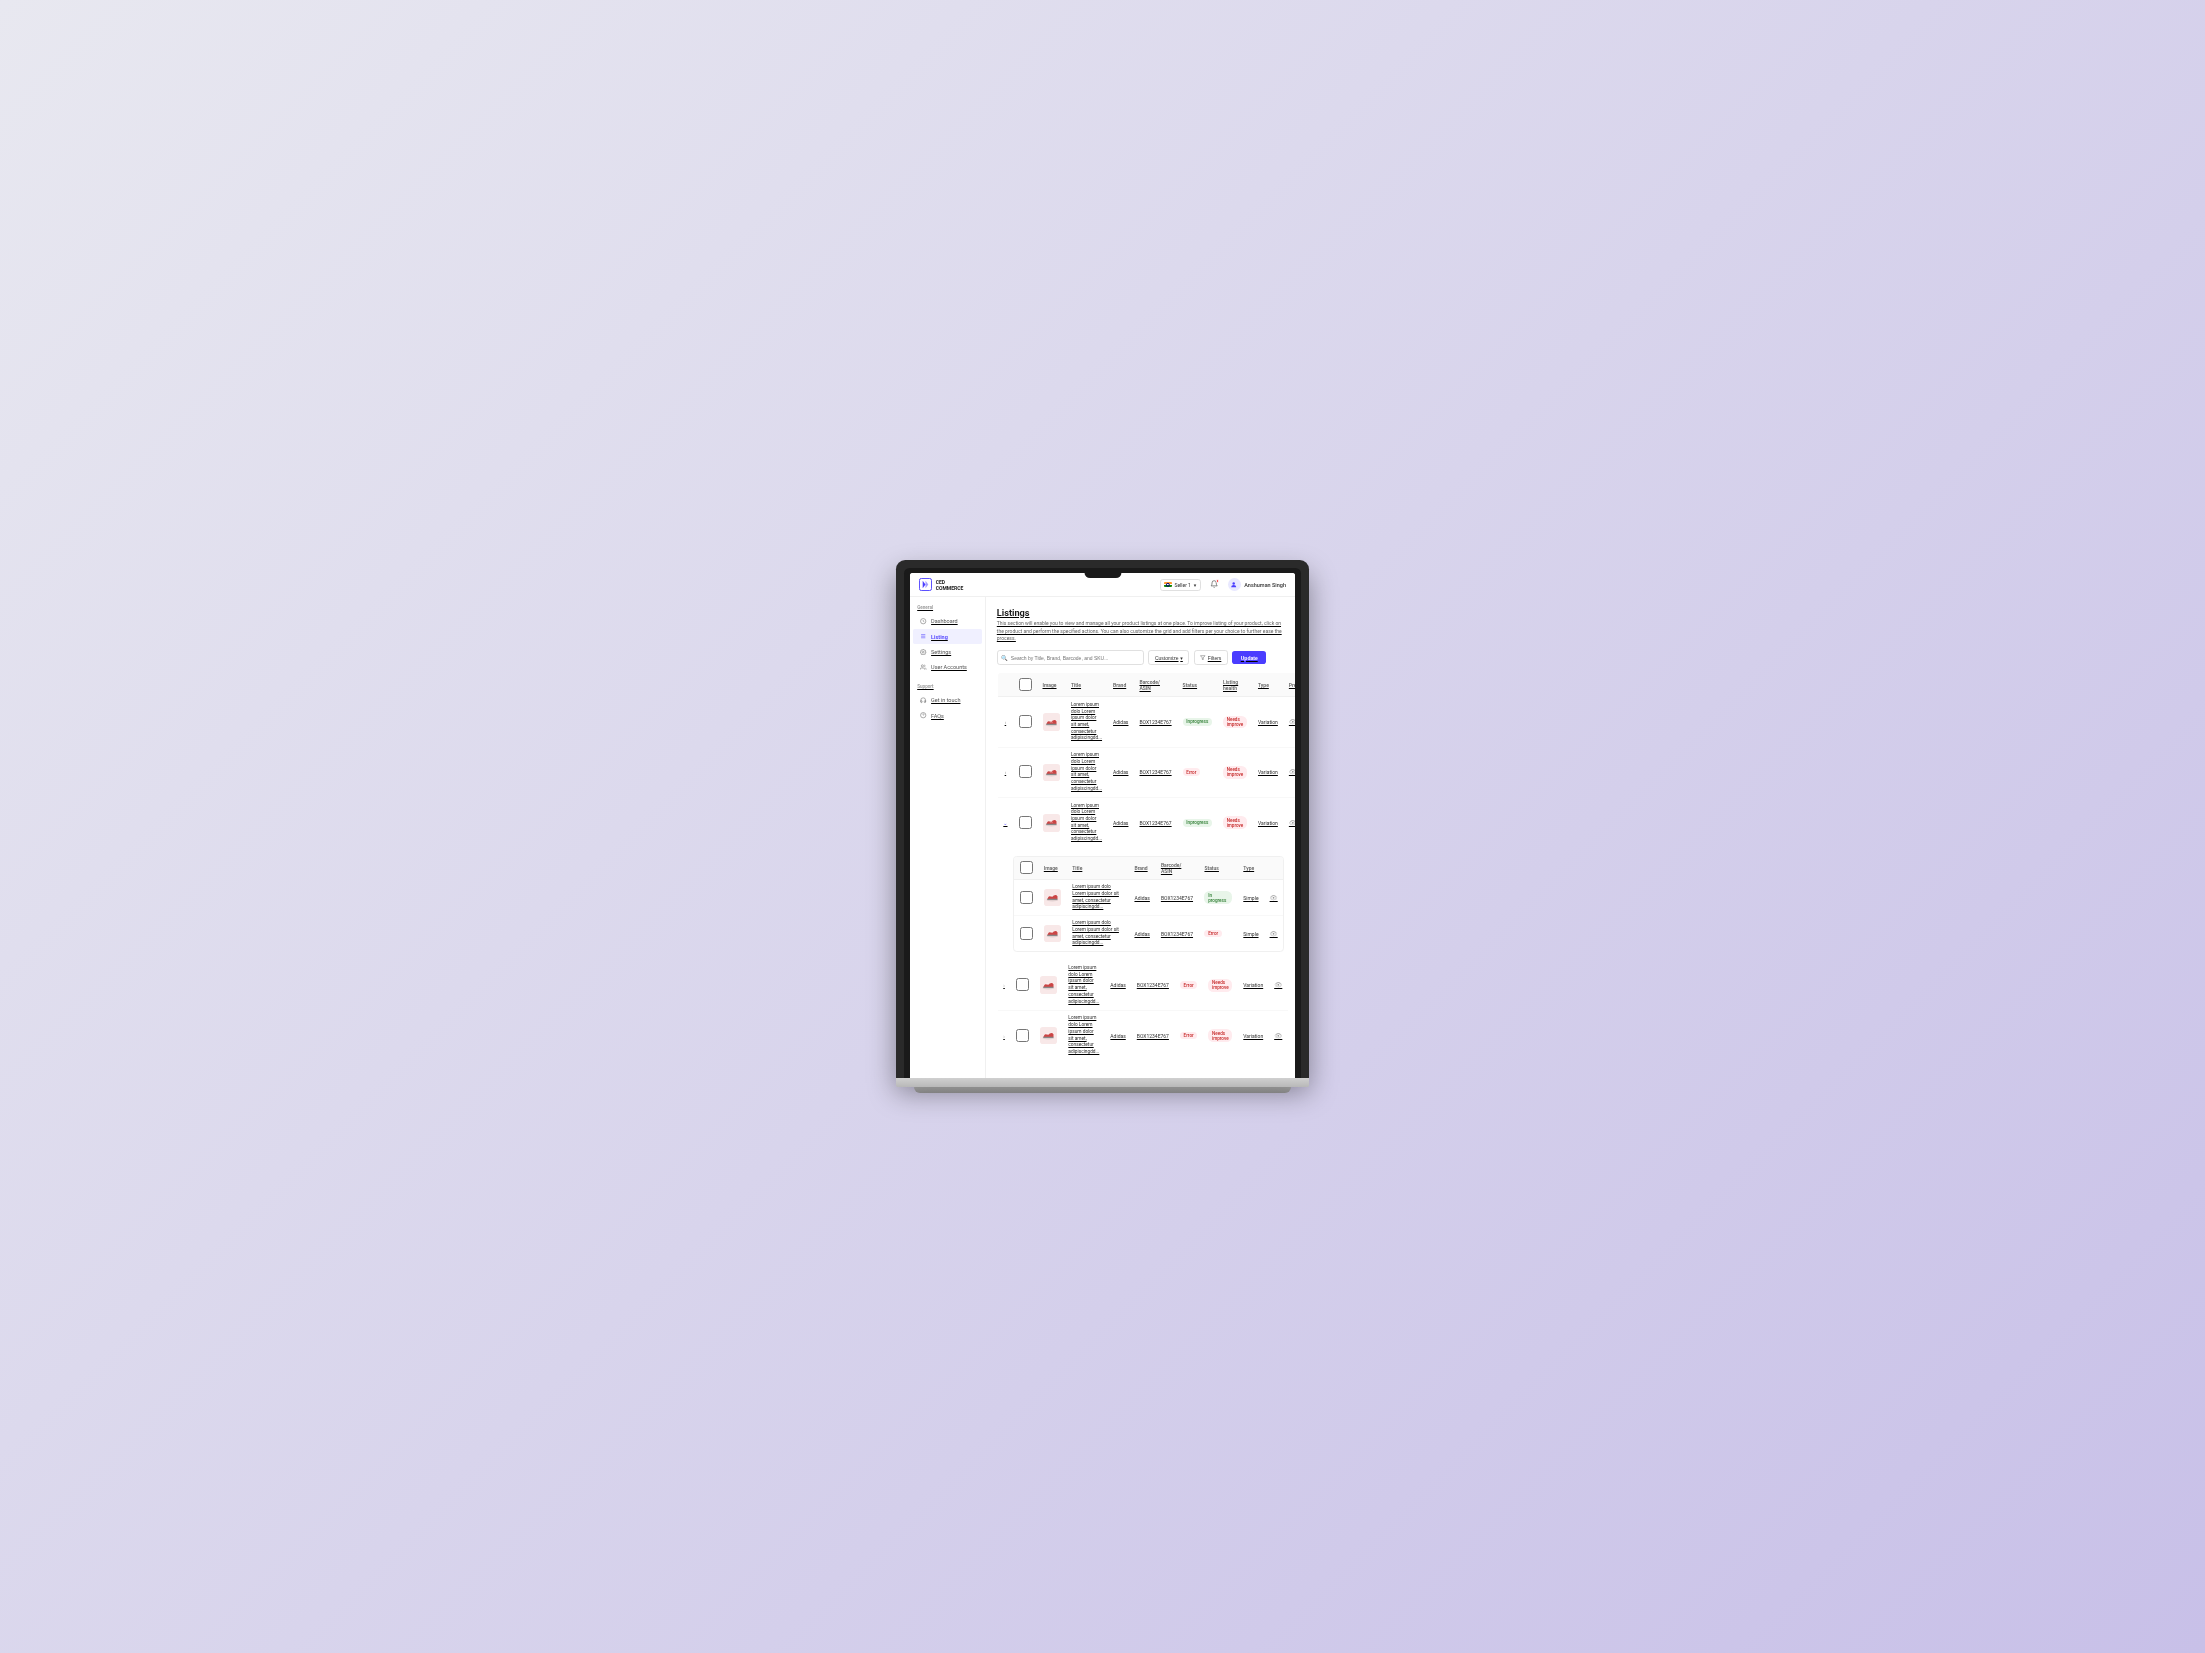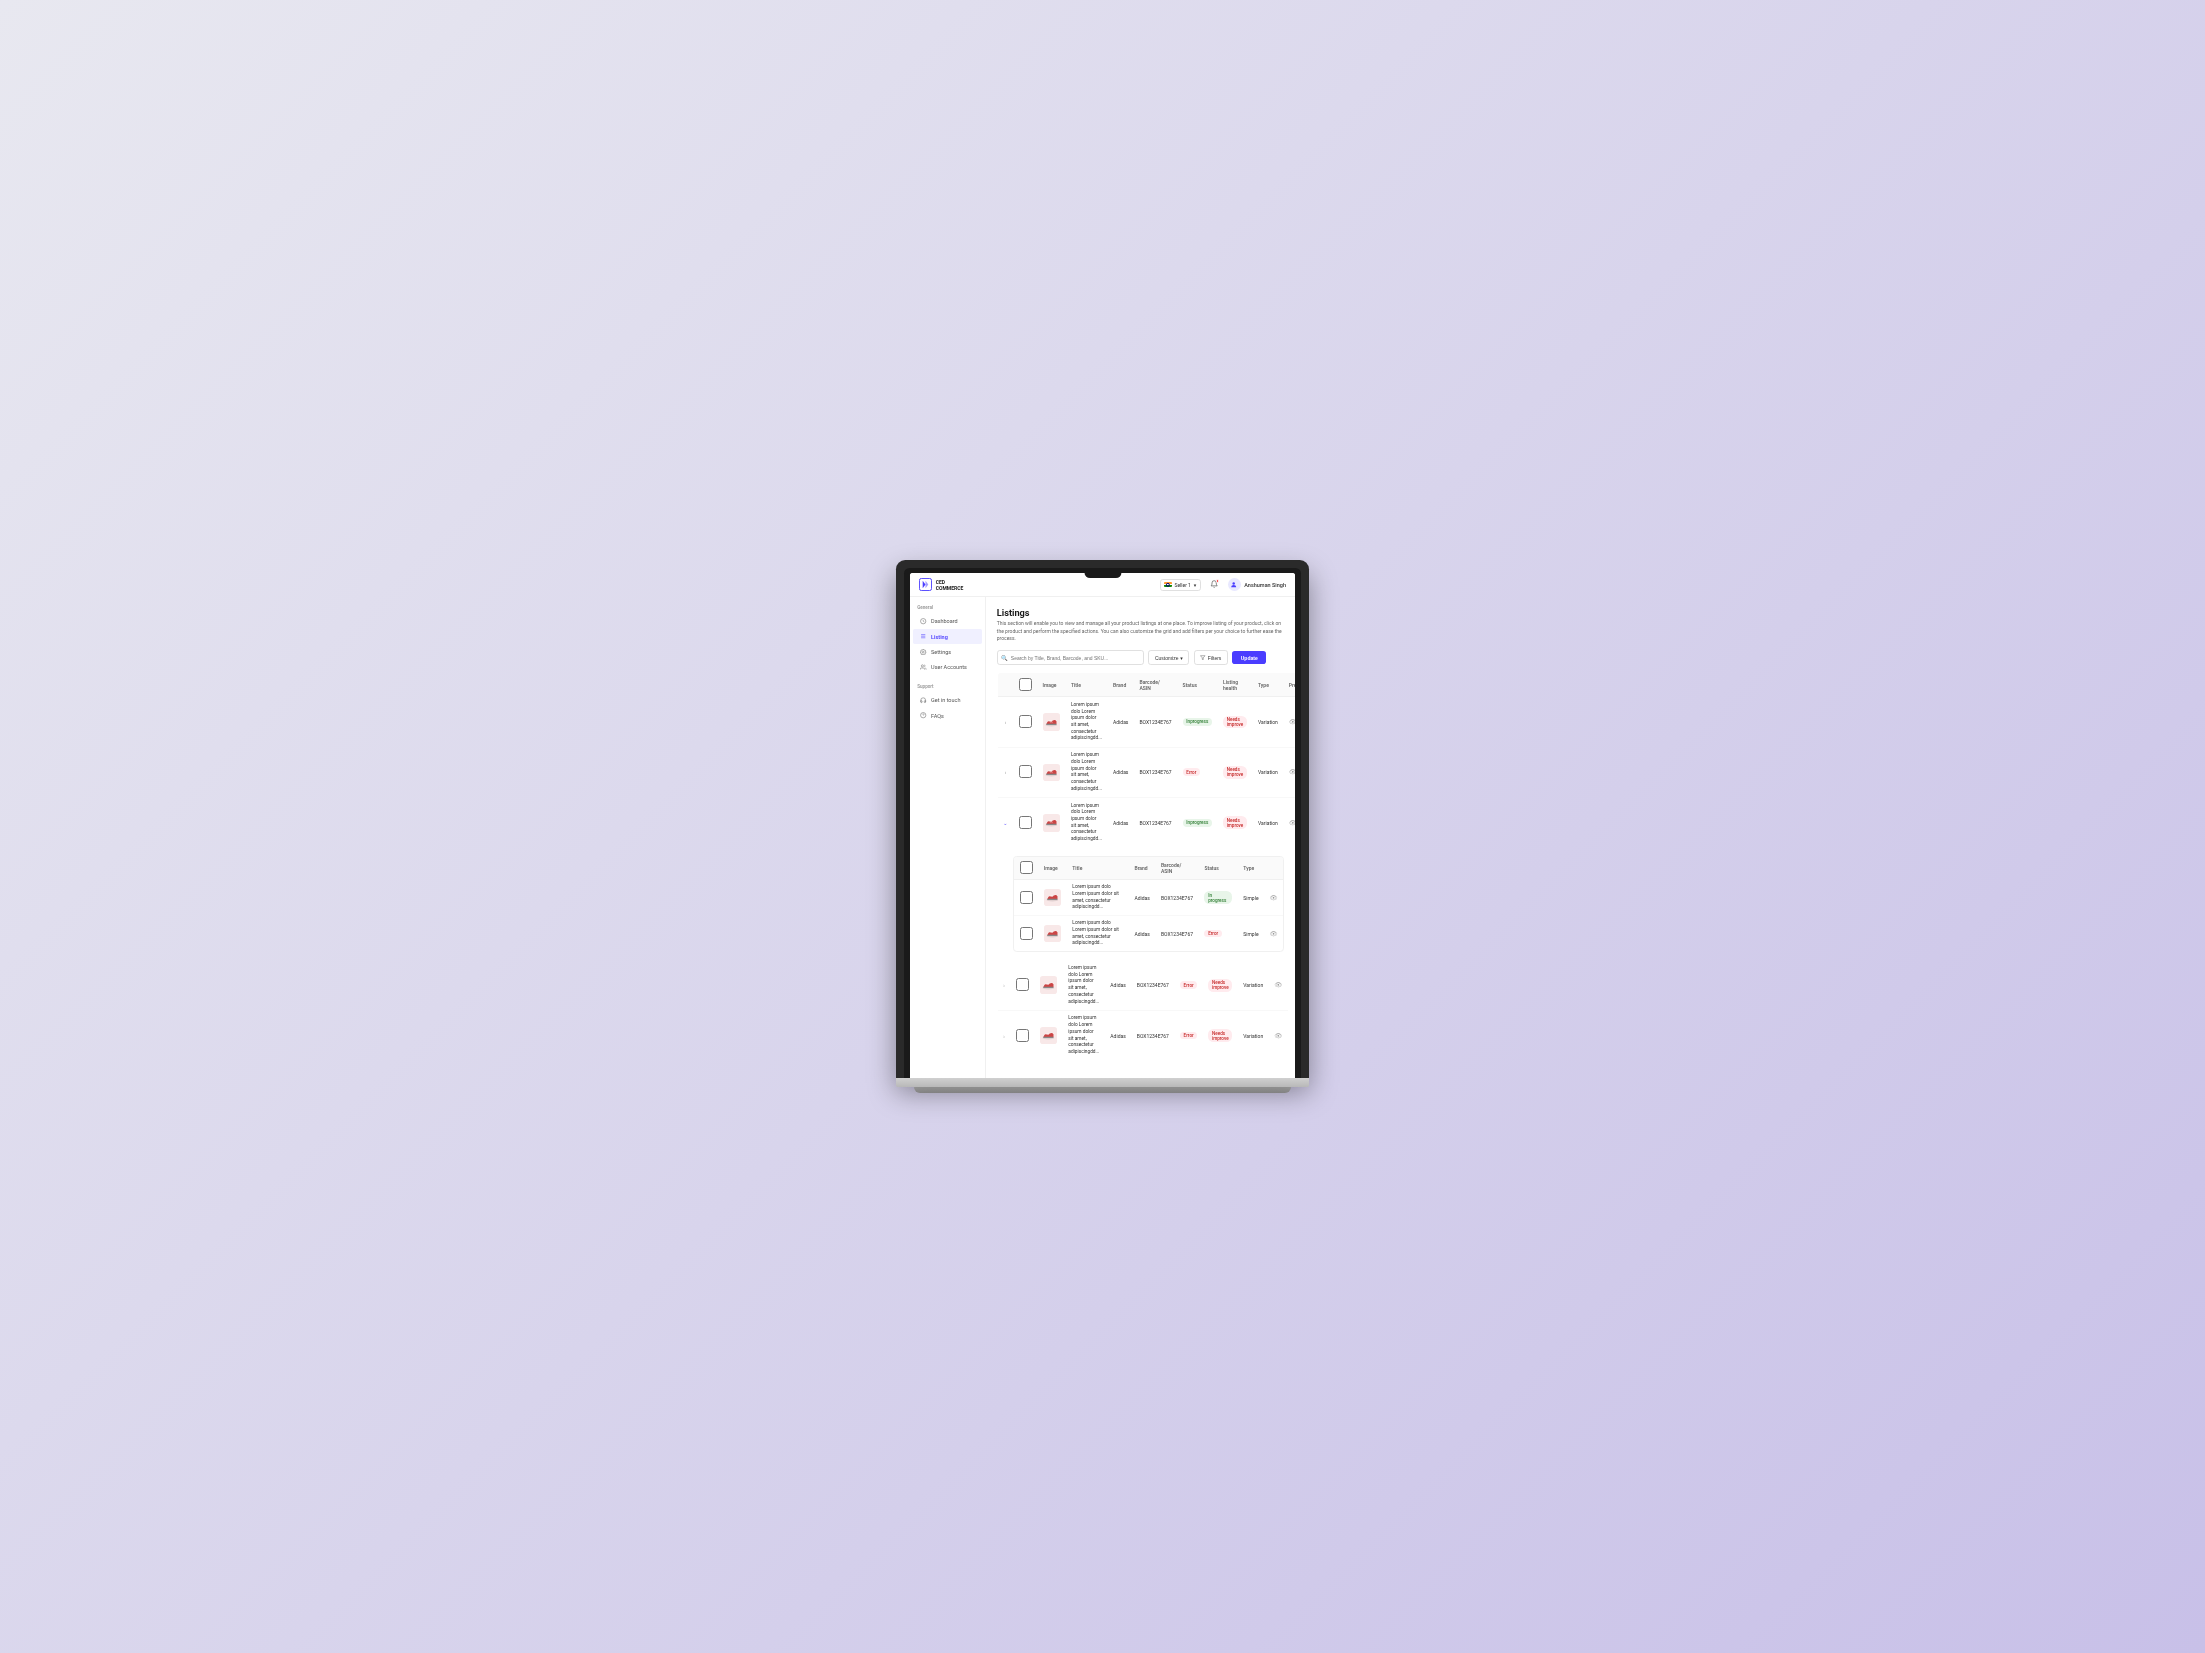--- a/index.html
+++ b/index.html
@@ -60,20 +60,21 @@
       height: 6.4px;
       border-radius: 0 0 9.2px 9.2px;
       margin: 0 18.4px;
     }
 
     
     .app-layout {
       display: flex;
       flex: 1;
       height: 100%;
+      text-decoration: underline;
     }
 
     
     .app-header {
       background: #fff;
       border-bottom: 0.5px solid #f0f0f0;
       display: flex;
       align-items: center;
       justify-content: space-between;
       padding: 4.6px 9.2px;

